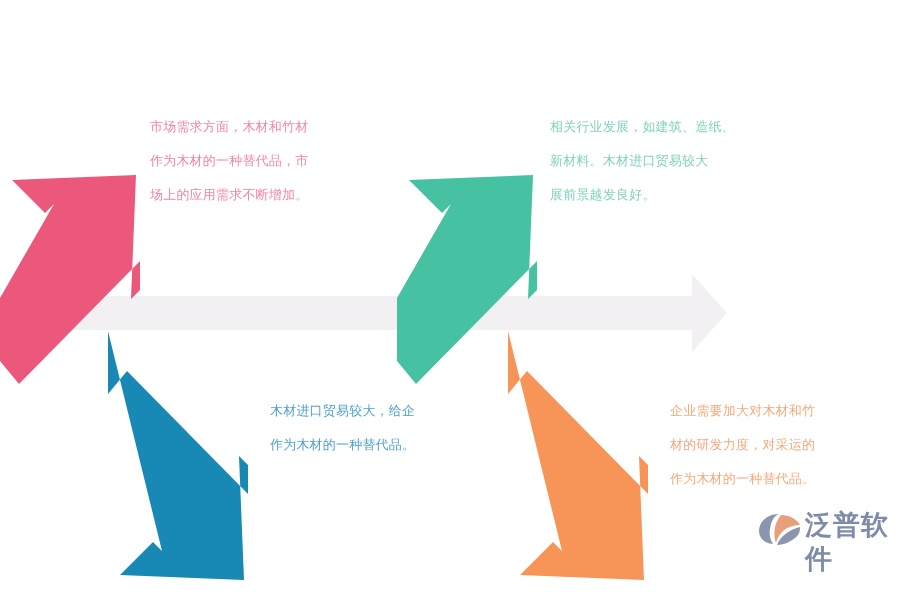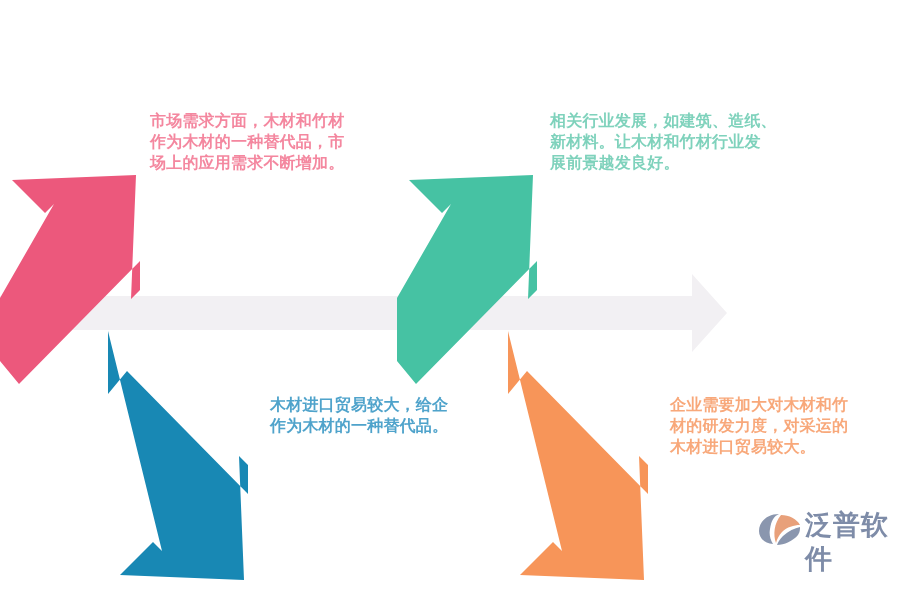--- a/index.html
+++ b/index.html
@@ -21,26 +21,25 @@
   }
   #diagram-svg {
     position: absolute;
     left: 0;
     top: 0;
     width: 900px;
     height: 600px;
   }
   .note {
     position: absolute;
-    font-size: 16px;
-    line-height: 21px;
+    font-size: 13px;
+    line-height: 34px;
     letter-spacing: 0.2px;
     white-space: pre-line;
     font-family: "Liberation Sans", "DejaVu Sans", sans-serif;
-    font-weight: bold;
   }
   .note-tr { left: 150px; top: 110px;  width: 270px; color: #F4879F; }
   .note-tl { left: 550px; top: 110px;  width: 300px; color: #7FD2BC; }
   .note-bl { left: 270px; top: 394px;  width: 245px; color: #4FA3CB; }
   .note-br { left: 670px; top: 394px;  width: 220px; color: #F8A87A; }
 
   #brand-logo {
     position: absolute;
     left: 757px;
     top: 508px;
@@ -91,27 +90,27 @@
 
     <polygon points="108,331 108,394 127,371 248,494 248,465 239,456 244,580 120,575 153,542 162,551" fill="#1888B4"></polygon>
 
     <polygon points="508,331 508,394 527,371 648,494 648,465 639,456 644,580 520,575 553,542 562,551" fill="#F79559"></polygon>
   </svg>
 
   <div class="note note-tr">市场需求方面，木材和竹材
 作为木材的一种替代品，市
 场上的应用需求不断增加。</div>
   <div class="note note-tl">相关行业发展，如建筑、造纸、
-新材料。让木材和竹材行业发
+新材料。木材进口贸易较大
 展前景越发良好。</div>
   <div class="note note-bl">木材进口贸易较大，给企
 作为木材的一种替代品。</div>
   <div class="note note-br">企业需要加大对木材和竹
 材的研发力度，对采运的
-木材进口贸易较大。</div>
+作为木材的一种替代品。</div>
 
   <div id="brand-logo">
     <svg class="brand-mark" viewBox="0 0 46 34">
       <path d="M22 2 C10 2 2 10 2 19 C2 26 8 32 16 32 C13 27 12 22 13 17 C14 9 17 4 22 2 Z" fill="#8A96AE"></path>
       <path d="M24 3 C32 3 40 7 43 13 C37 13 30 15 25 20 C22 23 20 27 19 31 C16 23 17 11 24 3 Z" fill="#E8A07A"></path>
       <path d="M43 15 C38 16 31 19 26 24 C23 27 21 30 20 33 C27 33 36 29 41 23 C43 20 43 17 43 15 Z" fill="#8A96AE"></path>
     </svg>
     <div class="brand-name">泛普软件</div>
   </div>
 

